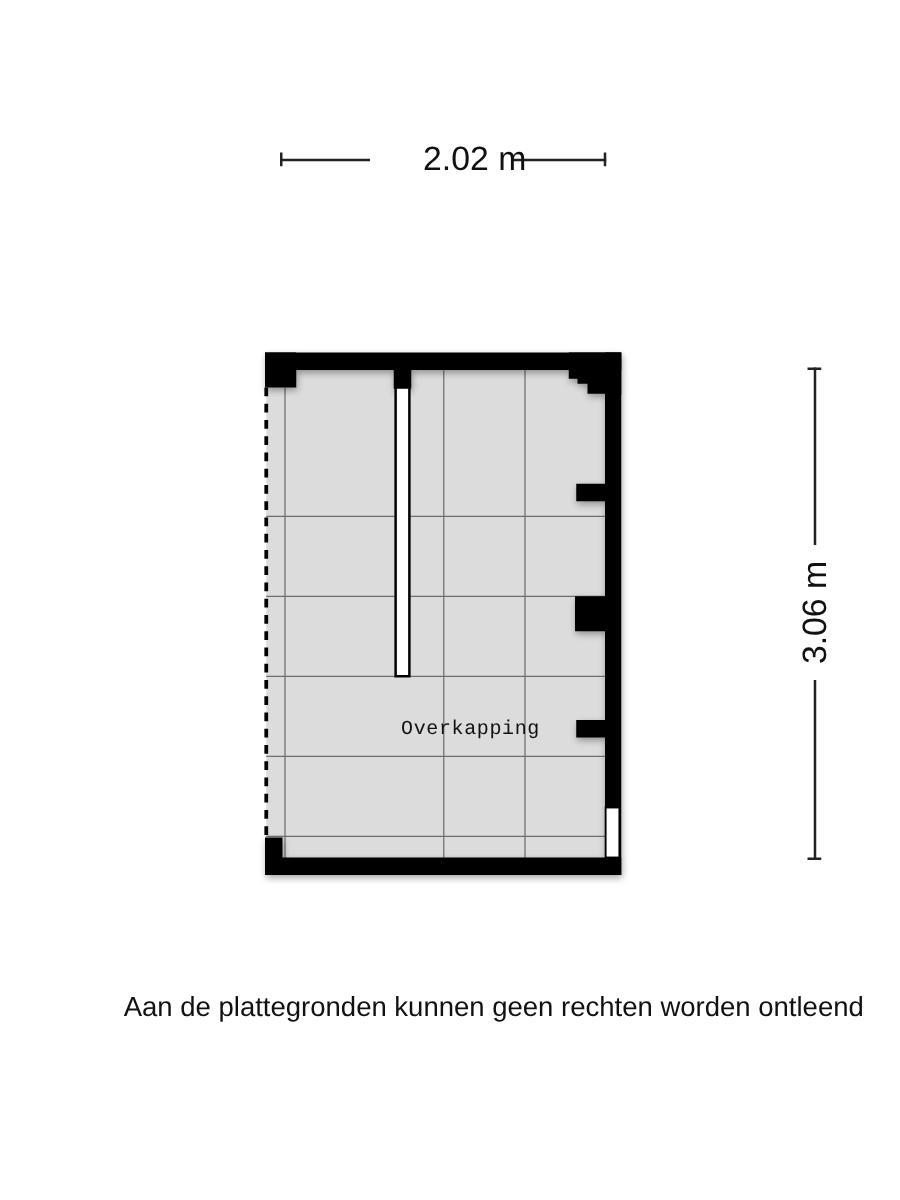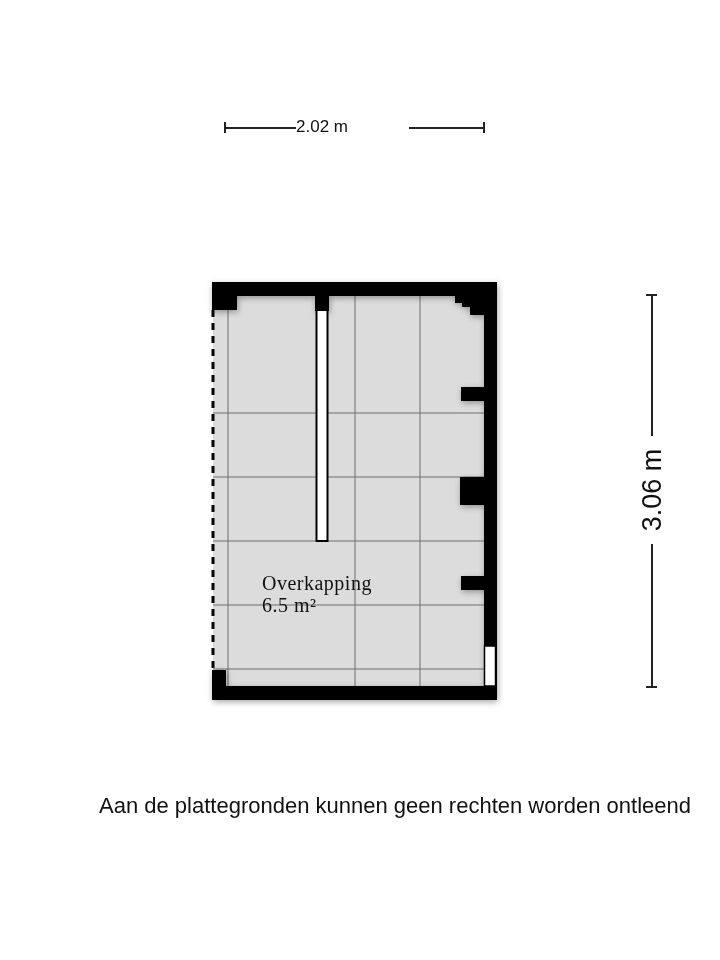--- a/index.html
+++ b/index.html
@@ -1,31 +1,31 @@
 <!DOCTYPE html>
 <html><head>
 <meta charset="utf-8">
 <style>
   html, body { margin: 0; padding: 0; background: #ffffff; }
   body { width: 720px; height: 960px; position: relative; overflow: hidden; font-family: "Liberation Sans", sans-serif; }
   .abs { position: absolute; }
   .dim-text { font-family: "Liberation Sans", sans-serif; color: #111; }
   #plan { position: absolute; left: 0; top: 0; }
-  .room-label { position: absolute; text-align: left; font-family: Liberation Serif, serif; font-size: 20px; color: #111; letter-spacing: 0.5px; line-height: 22px; }
+  .room-label { position: absolute; text-align: right; font-family: Liberation Mono, monospace; font-size: 16px; color: #111; letter-spacing: 0.5px; line-height: 22px; }
   .footer { position: absolute; left: 0; width: 720px; text-align: center; font-family: "Liberation Sans", sans-serif; font-size: 22px; color: #111; line-height: 28px; padding-left: 35px; }
 </style>
 </head>
 <body>
 
 <div>
   <div class="abs" style="left:224px; top:127px; width:72px; height:2px; background:#222;"></div>
   <div class="abs" style="left:224px; top:122px; width:2px; height:11px; background:#222;"></div>
   <div class="abs" style="left:409px; top:127px; width:76px; height:2px; background:#222;"></div>
   <div class="abs" style="left:483px; top:122px; width:2px; height:11px; background:#222;"></div>
-  <div class="abs dim-text" style="left:296px; top:111px; width:113px; text-align:left; font-size:17px; line-height:32px;">2.02 m</div>
+  <div class="abs dim-text" style="left:308px; top:111px; width:113px; text-align:right; font-size:27px; line-height:32px;">2.02 m</div>
 </div>
 
 <div>
   <div class="abs" style="left:646px; top:294px; width:11px; height:2px; background:#222;"></div>
   <div class="abs" style="left:651px; top:294px; width:2px; height:142px; background:#222;"></div>
   <div class="abs" style="left:651px; top:544px; width:2px; height:144px; background:#222;"></div>
   <div class="abs" style="left:646px; top:686px; width:11px; height:2px; background:#222;"></div>
   <div class="abs dim-text" style="left:596px; top:474px; width:112px; text-align:center; font-size:27px; line-height:32px; transform:rotate(-90deg);">3.06 m</div>
 </div>
 
@@ -80,18 +80,17 @@
 
   <rect x="316.5" y="310" width="11" height="231" fill="#ffffff" stroke="#000" stroke-width="2"></rect>
 
   <rect x="484.5" y="646" width="11" height="40" fill="#ffffff" stroke="#000" stroke-width="1.5"></rect>
 
   <line x1="213" y1="310" x2="213" y2="670" stroke="#000" stroke-width="3" stroke-dasharray="7,6"></line>
 </svg>
 
 <div class="room-label" style="left:262px; top:572px; width:170px;">
   <div>Overkapping</div>
-  <div>6.5 m²</div>
 </div>
 
 <div class="footer" style="top:792px;">
   <div>Aan de plattegronden kunnen geen rechten worden ontleend</div>
 </div>
 
 </body></html>

